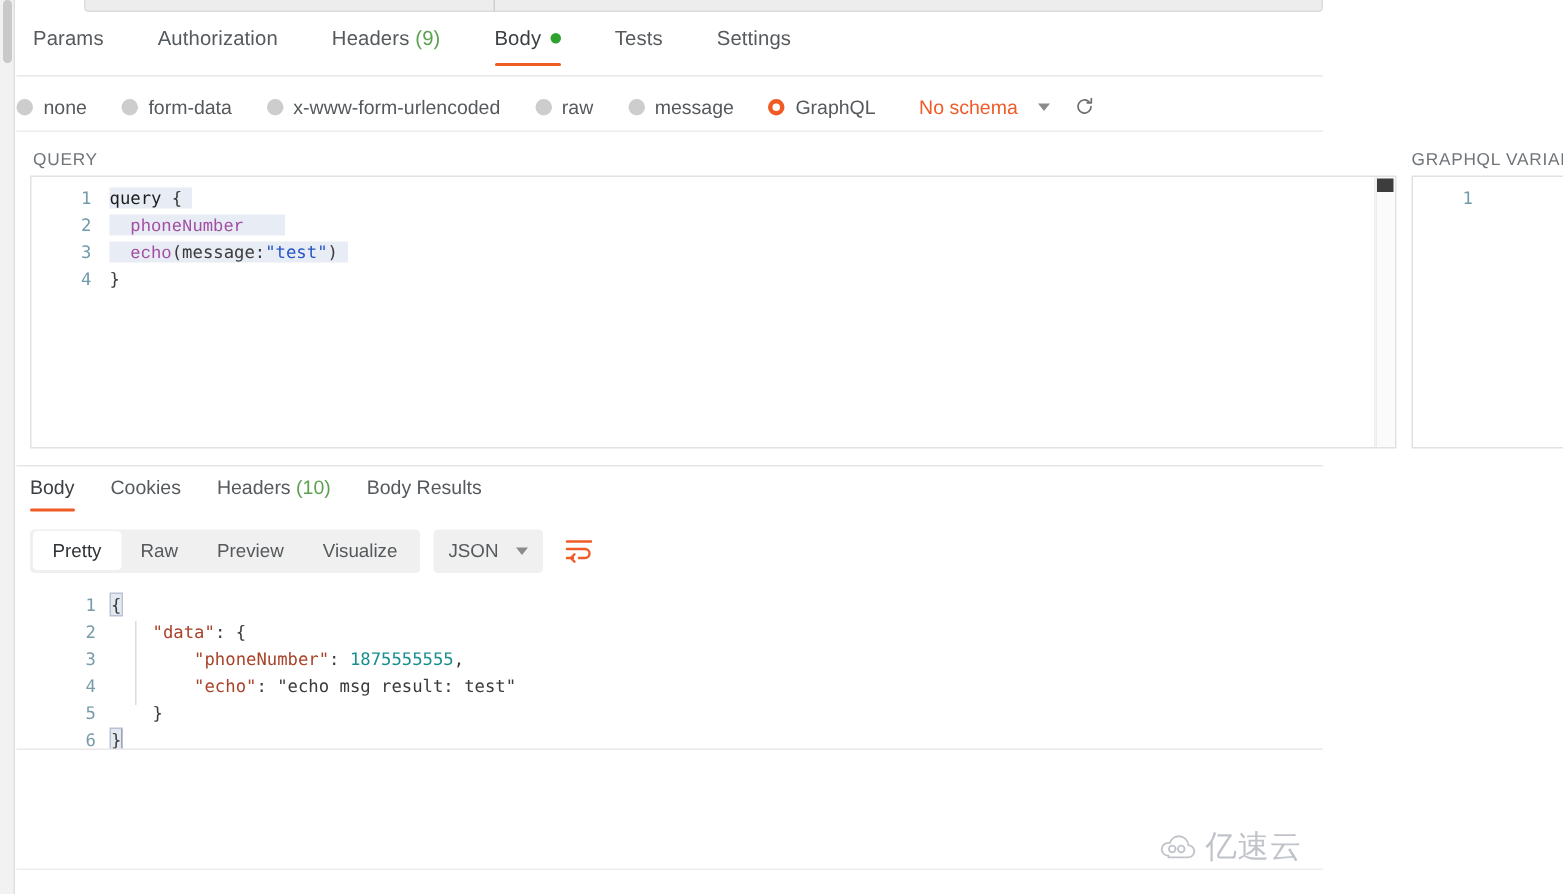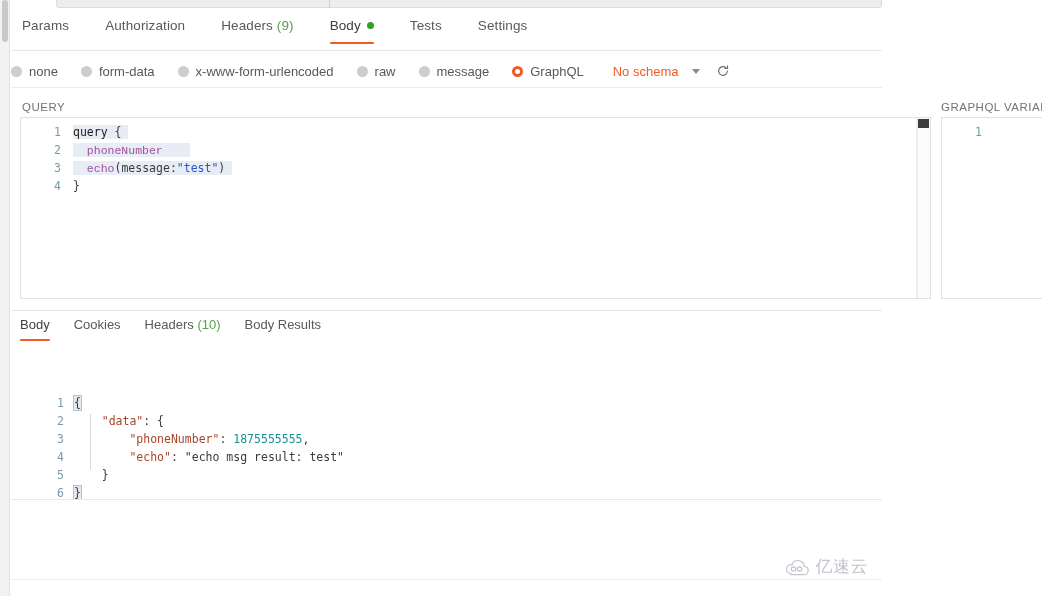--- a/index.html
+++ b/index.html
@@ -221,21 +221,21 @@
     position: absolute; left: 11px; top: 579px; right: 0; height: 1px;
     background: #ededed;
   }
 
   
   .watermark {
     position: absolute; right: 14px; bottom: 18px;
     display: flex; align-items: center; opacity: .62;
   }
   .wm-text {
-    font-size: 17px; color: #9aa0ab; margin-left: 5px;
+    font-size: 21px; color: #9aa0ab; margin-left: 5px;
     font-family: "DejaVu Sans", sans-serif; letter-spacing: .5px;
   }
 </style>
 </head>
 <body>
 
 <div id="app">
 
   <div class="left-rail">
     <div class="rail-scroll"></div>
@@ -319,20 +319,36 @@
   </div>
 
   <div class="resp-divider"></div>
   <div class="resp-tabs">
     <div class="resp-tab active"><span>Body</span></div>
     <div class="resp-tab"><span>Cookies</span></div>
     <div class="resp-tab"><span>Headers</span> <span class="cnt">(10)</span></div>
     <div class="resp-tab"><span>Body Results</span></div>
   </div>
 
+  <div class="fmt-row">
+    <div class="fmt-group">
+      <div class="fmt-btn active">Pretty</div>
+      <div class="fmt-btn">Raw</div>
+      <div class="fmt-btn">Preview</div>
+      <div class="fmt-btn">Visualize</div>
+    </div>
+    <div class="fmt-select">
+      <span class="lbl">JSON</span>
+      <span class="chev" style="margin-left:0"></span>
+    </div>
+    <svg class="wrap-ico" width="20" height="18" viewBox="0 0 20 18" fill="none">
+      <path d="M2 3h16M2 8h12a3 3 0 0 1 0 6h-4M2 14h4" stroke="#ef5b25" stroke-width="1.6" stroke-linecap="round" stroke-linejoin="round"></path>
+      <path d="M7 11.5 4.5 14 7 16.5" stroke="#ef5b25" stroke-width="1.6" stroke-linecap="round" stroke-linejoin="round"></path>
+    </svg>
+  </div>
 
   <div class="r-editor">
     <div class="r-gutter code">
       <div>1</div>
       <div>2</div>
       <div>3</div>
       <div>4</div>
       <div>5</div>
       <div>6</div>
     </div>

